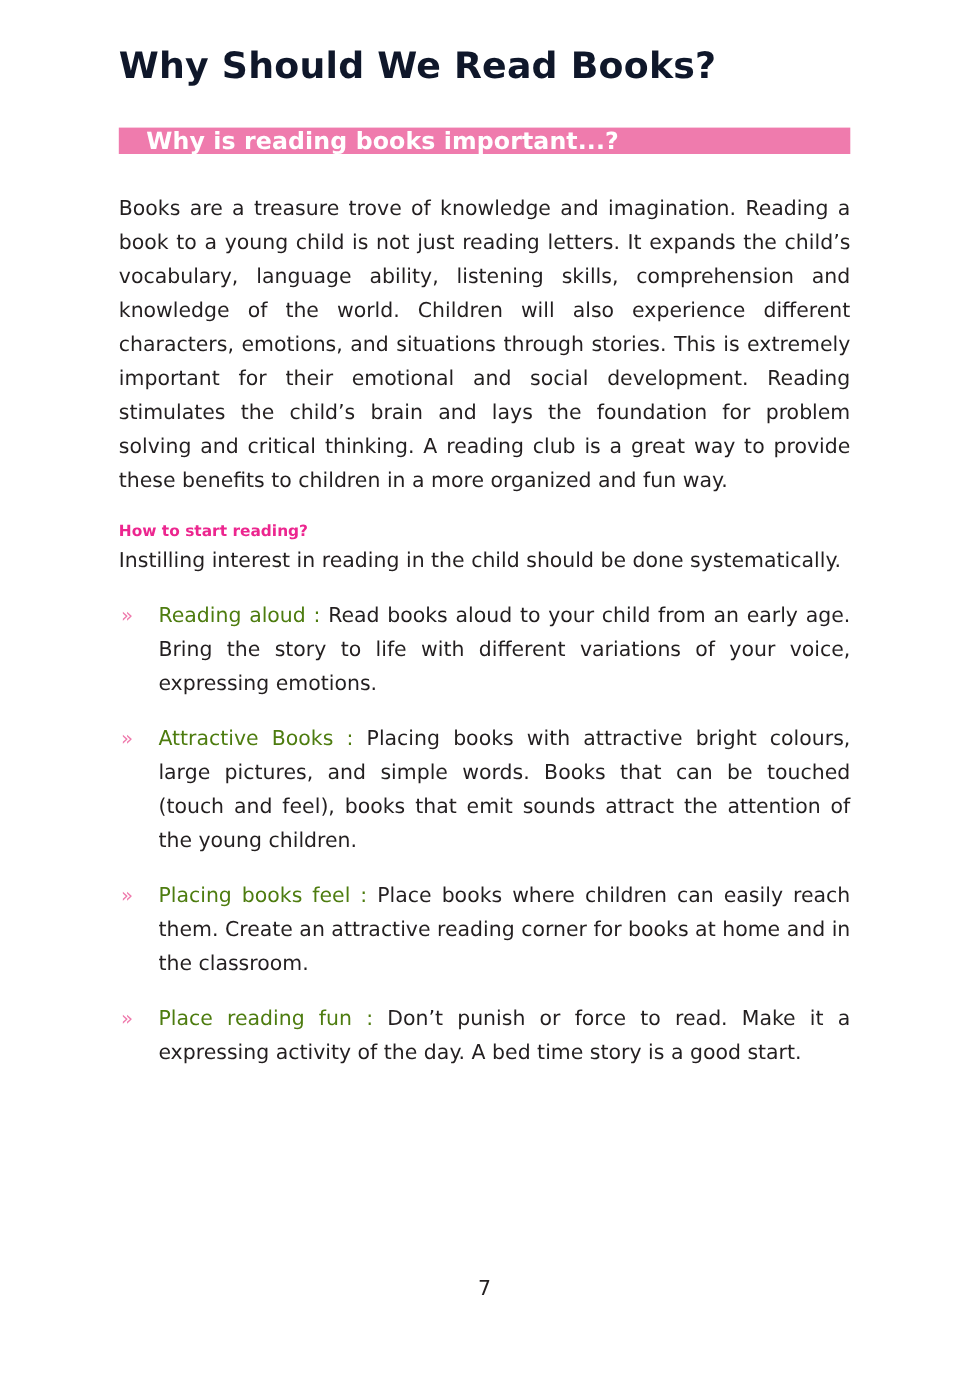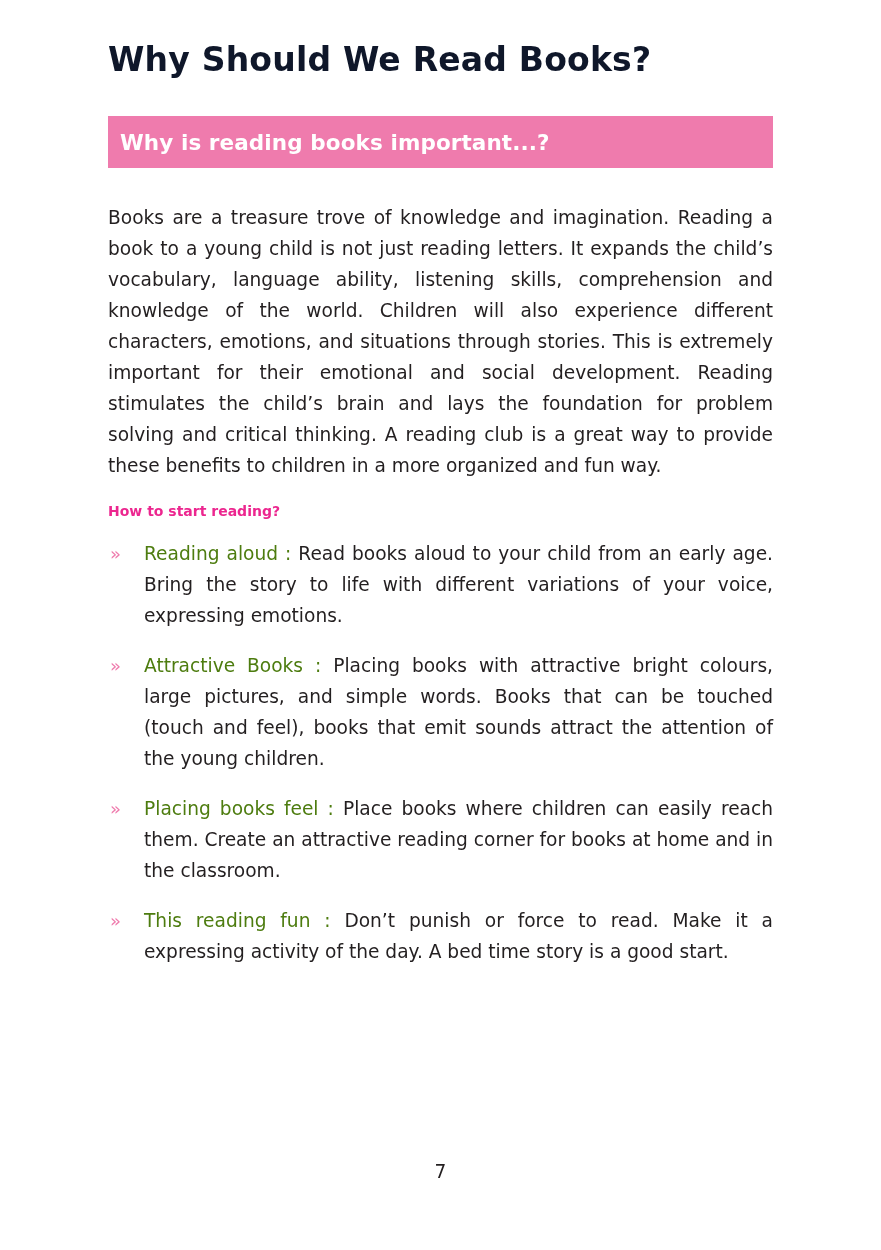--- a/index.html
+++ b/index.html
@@ -26,24 +26,24 @@
     padding-top: 40px;
     text-align: left;
     font-size: 33px;
     font-weight: bold;
     color: #0f172a;
     letter-spacing: 0.2px;
   }
   .section-banner {
     margin-top: 37px;
     background: #ef7bad;
-    height: 52px;
+    height: 24px;
     display: flex;
     align-items: center;
-    padding-left: 12px;
+    padding-left: 25px;
     box-sizing: border-box;
   }
   .section-banner-text {
     color: #ffffff;
     font-size: 21.5px;
     font-weight: bold;
     letter-spacing: 0.1px;
   }
   .body-text {
     margin: 0;
@@ -111,35 +111,36 @@
 
   <h1 class="page-title">Why Should We Read Books?</h1>
 
   <div class="section-banner">
     <span class="section-banner-text">Why is reading books important...?</span>
   </div>
 
   <p class="body-text">Books are a treasure trove of knowledge and imagination. Reading a book to a young child is not just reading letters. It expands the child’s vocabulary, language ability, listening skills, comprehension and knowledge of the world. Children will also experience different characters, emotions, and situations through stories. This is extremely important for their emotional and social development. Reading stimulates the child’s brain and lays the foundation for problem solving and critical thinking. A reading club is a great way to provide these benefits to children in a more organized and fun way.</p>
 
   <h2 class="sub-heading">How to start reading?</h2>
+  <p class="sub-body">Instilling interest in reading in the child should be done systematically.</p>
 
   <ul class="bullet-list">
     <li class="bullet-item">
       <span class="bullet-marker">»</span>
       <span class="bullet-label">Reading aloud :</span><span> Read books aloud to your child from an early age. Bring the story to life with different variations of your voice, expressing emotions.</span>
     </li>
     <li class="bullet-item">
       <span class="bullet-marker">»</span>
       <span class="bullet-label">Attractive Books :</span><span> Placing books with attractive bright colours, large pictures, and simple words. Books that can be touched (touch and feel), books that emit sounds attract the attention of the young children.</span>
     </li>
     <li class="bullet-item">
       <span class="bullet-marker">»</span>
       <span class="bullet-label">Placing books feel :</span><span> Place books where children can easily reach them. Create an attractive reading corner for books at home and in the classroom.</span>
     </li>
     <li class="bullet-item">
       <span class="bullet-marker">»</span>
-      <span class="bullet-label">This reading fun :</span><span> Don’t punish or force to read. Make it a expressing activity of the day. A bed time story is a good start.</span>
+      <span class="bullet-label">Place reading fun :</span><span> Don’t punish or force to read. Make it a expressing activity of the day. A bed time story is a good start.</span>
     </li>
   </ul>
 
   <div class="page-number">7</div>
 
 </div>
 
 </body></html>

